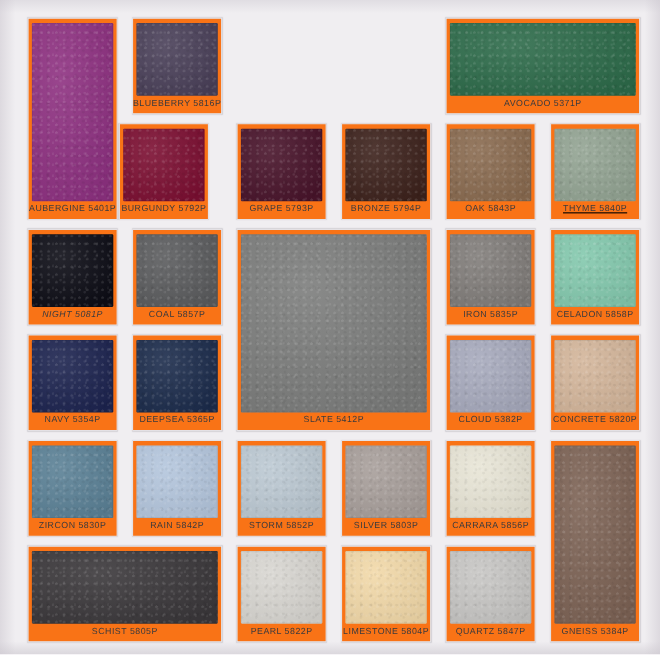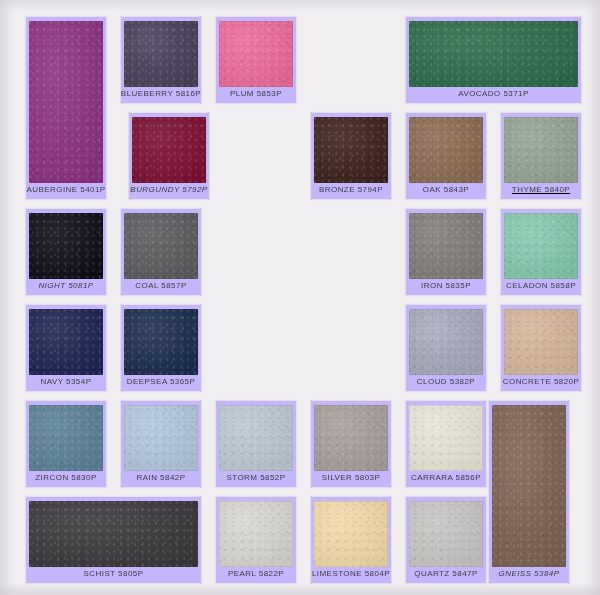--- a/index.html
+++ b/index.html
@@ -31,21 +31,21 @@
   }
   #grid {
     position: absolute;
     left: 0; top: 0;
     width: 600px;
     height: 595px;
   }
   .cell {
     position: absolute;
     box-sizing: border-box;
-    background: #c4b5fd;
+    background: #f97316;
     border: 1px solid #e4e1e5;
     border-radius: 1px;
     box-shadow: 0 0 1px rgba(150,145,155,0.35);
     display: flex;
     flex-direction: column;
     align-items: center;
     padding: 4px 3px 2px 3px;
   }
   .swatch {
     width: 100%;
@@ -96,31 +96,31 @@
   <div id="paper-edge"></div>
   <div id="grid">
       <div class="cell" style="left: 25px; top: 16px; width: 82px; height: 184px;">
         <div class="swatch" style="background: rgb(142, 49, 129);"></div>
         <div class="label">AUBERGINE 5401P</div>
       </div>
       <div class="cell" style="left: 120px; top: 16px; width: 82px; height: 88px;">
         <div class="swatch" style="background: rgb(74, 64, 89);"></div>
         <div class="label">BLUEBERRY 5816P</div>
       </div>
-      <div class="cell" style="left: 215px; top: 16px; width: 82px; height: 88px;">
-        <div class="swatch" style="background: rgb(236, 106, 155);"></div>
-        <div class="label">PLUM 5853P</div>
-      </div>
       <div class="cell" style="left: 405px; top: 16px; width: 177px; height: 88px;">
         <div class="swatch" style="background: rgb(45, 107, 74);"></div>
         <div class="label">AVOCADO 5371P</div>
       </div>
-      <div class="cell" style="left: 128px; top: 112px; width: 82px; height: 88px; font-style: italic;">
+      <div class="cell" style="left: 108px; top: 112px; width: 82px; height: 88px;">
         <div class="swatch" style="background: rgb(124, 15, 50);"></div>
         <div class="label">BURGUNDY 5792P</div>
+      </div>
+      <div class="cell" style="left: 215px; top: 112px; width: 82px; height: 88px;">
+        <div class="swatch" style="background: rgb(73, 20, 43);"></div>
+        <div class="label">GRAPE 5793P</div>
       </div>
       <div class="cell" style="left: 310px; top: 112px; width: 82px; height: 88px;">
         <div class="swatch" style="background: rgb(61, 34, 28);"></div>
         <div class="label">BRONZE 5794P</div>
       </div>
       <div class="cell" style="left: 405px; top: 112px; width: 82px; height: 88px;">
         <div class="swatch" style="background: rgb(138, 107, 80);"></div>
         <div class="label">OAK 5843P</div>
       </div>
       <div class="cell" style="left: 500px; top: 112px; width: 82px; height: 88px; text-decoration: underline;">
@@ -128,20 +128,24 @@
         <div class="label">THYME 5840P</div>
       </div>
       <div class="cell" style="left: 25px; top: 208px; width: 82px; height: 88px; font-style: italic;">
         <div class="swatch" style="background: rgb(13, 13, 22);"></div>
         <div class="label">NIGHT 5081P</div>
       </div>
       <div class="cell" style="left: 120px; top: 208px; width: 82px; height: 88px;">
         <div class="swatch" style="background: rgb(91, 92, 94);"></div>
         <div class="label">COAL 5857P</div>
       </div>
+      <div class="cell" style="left: 215px; top: 208px; width: 177px; height: 184px;">
+        <div class="swatch" style="background: rgb(124, 125, 124);"></div>
+        <div class="label">SLATE 5412P</div>
+      </div>
       <div class="cell" style="left: 405px; top: 208px; width: 82px; height: 88px;">
         <div class="swatch" style="background: rgb(129, 125, 122);"></div>
         <div class="label">IRON 5835P</div>
       </div>
       <div class="cell" style="left: 500px; top: 208px; width: 82px; height: 88px;">
         <div class="swatch" style="background: rgb(132, 201, 174);"></div>
         <div class="label">CELADON 5858P</div>
       </div>
       <div class="cell" style="left: 25px; top: 304px; width: 82px; height: 88px;">
         <div class="swatch" style="background: rgb(29, 36, 80);"></div>
@@ -172,21 +176,21 @@
         <div class="label">STORM 5852P</div>
       </div>
       <div class="cell" style="left: 310px; top: 400px; width: 82px; height: 88px;">
         <div class="swatch" style="background: rgb(168, 159, 155);"></div>
         <div class="label">SILVER 5803P</div>
       </div>
       <div class="cell" style="left: 405px; top: 400px; width: 82px; height: 88px;">
         <div class="swatch" style="background: rgb(232, 229, 214);"></div>
         <div class="label">CARRARA 5856P</div>
       </div>
-      <div class="cell" style="left: 488px; top: 400px; width: 82px; height: 184px; font-style: italic;">
+      <div class="cell" style="left: 500px; top: 400px; width: 82px; height: 184px;">
         <div class="swatch" style="background: rgb(125, 99, 85);"></div>
         <div class="label">GNEISS 5384P</div>
       </div>
       <div class="cell" style="left: 25px; top: 496px; width: 177px; height: 88px;">
         <div class="swatch" style="background: rgb(59, 56, 59);"></div>
         <div class="label">SCHIST 5805P</div>
       </div>
       <div class="cell" style="left: 215px; top: 496px; width: 82px; height: 88px;">
         <div class="swatch" style="background: rgb(216, 214, 209);"></div>
         <div class="label">PEARL 5822P</div>

